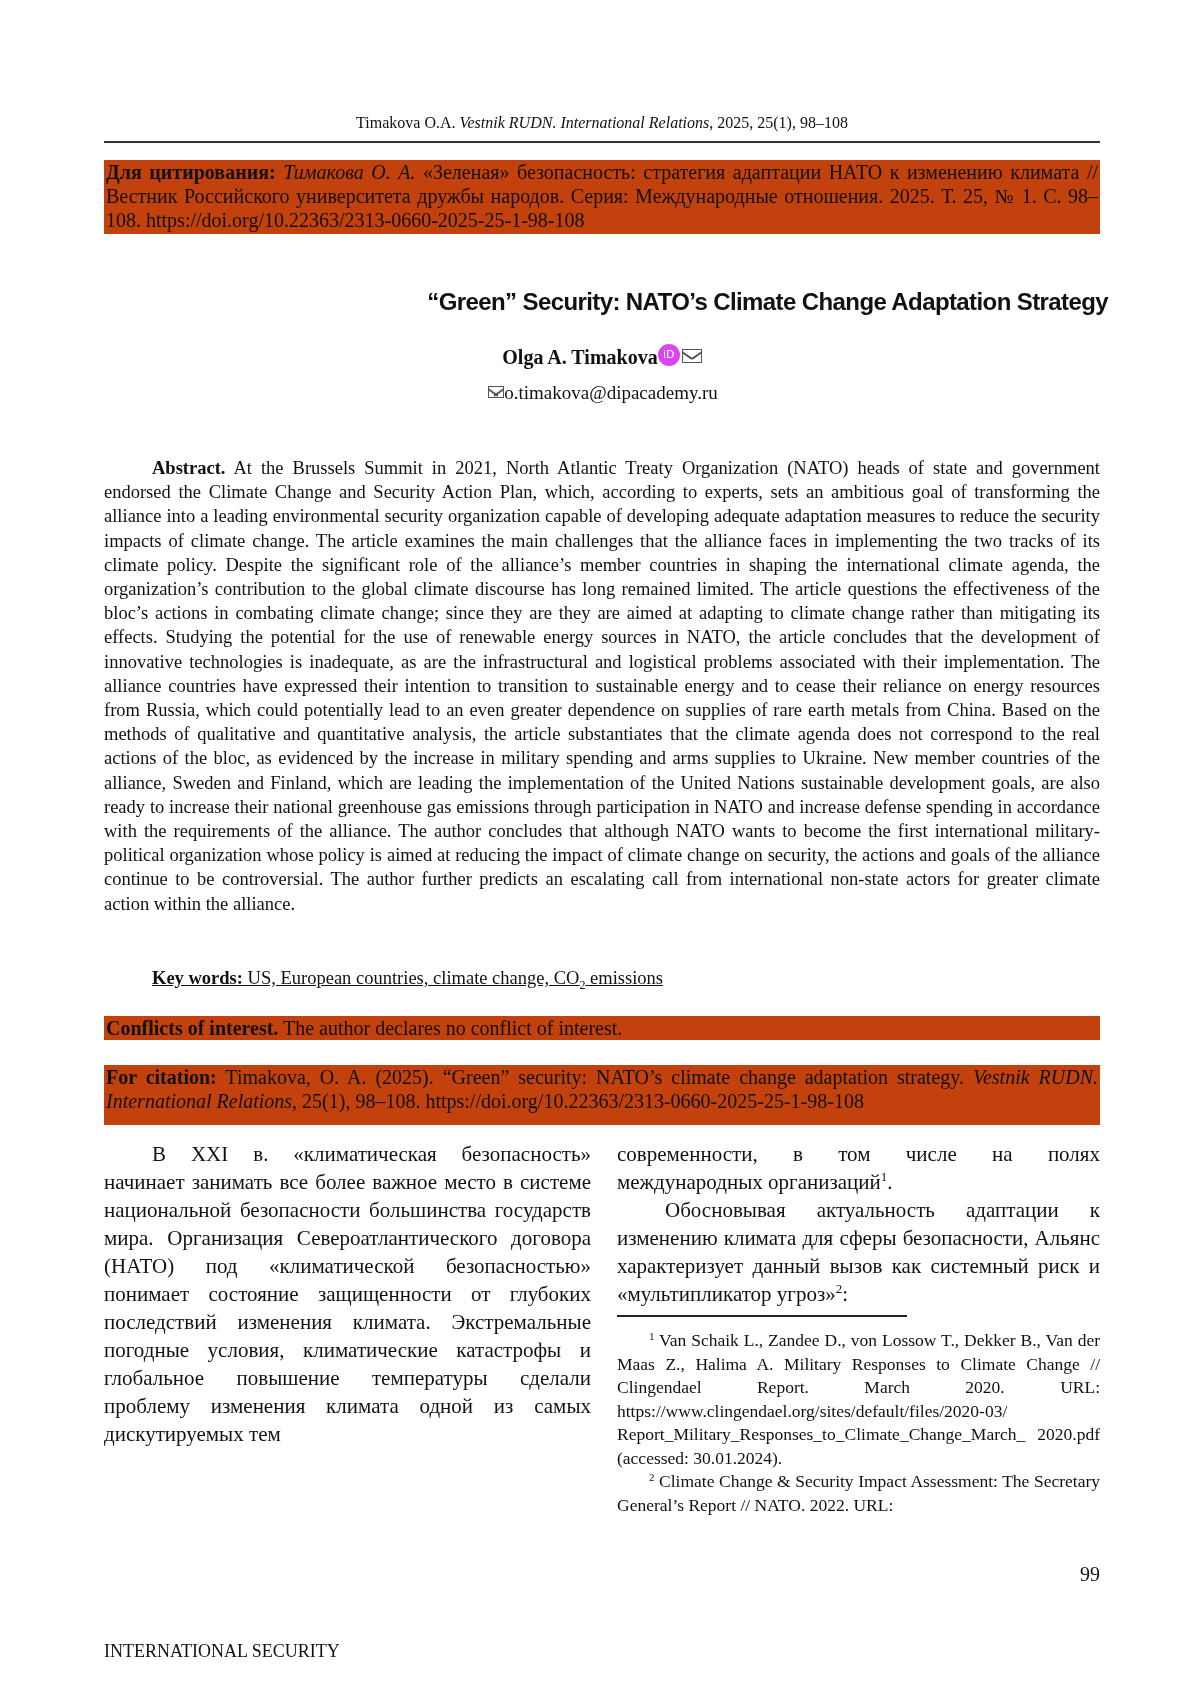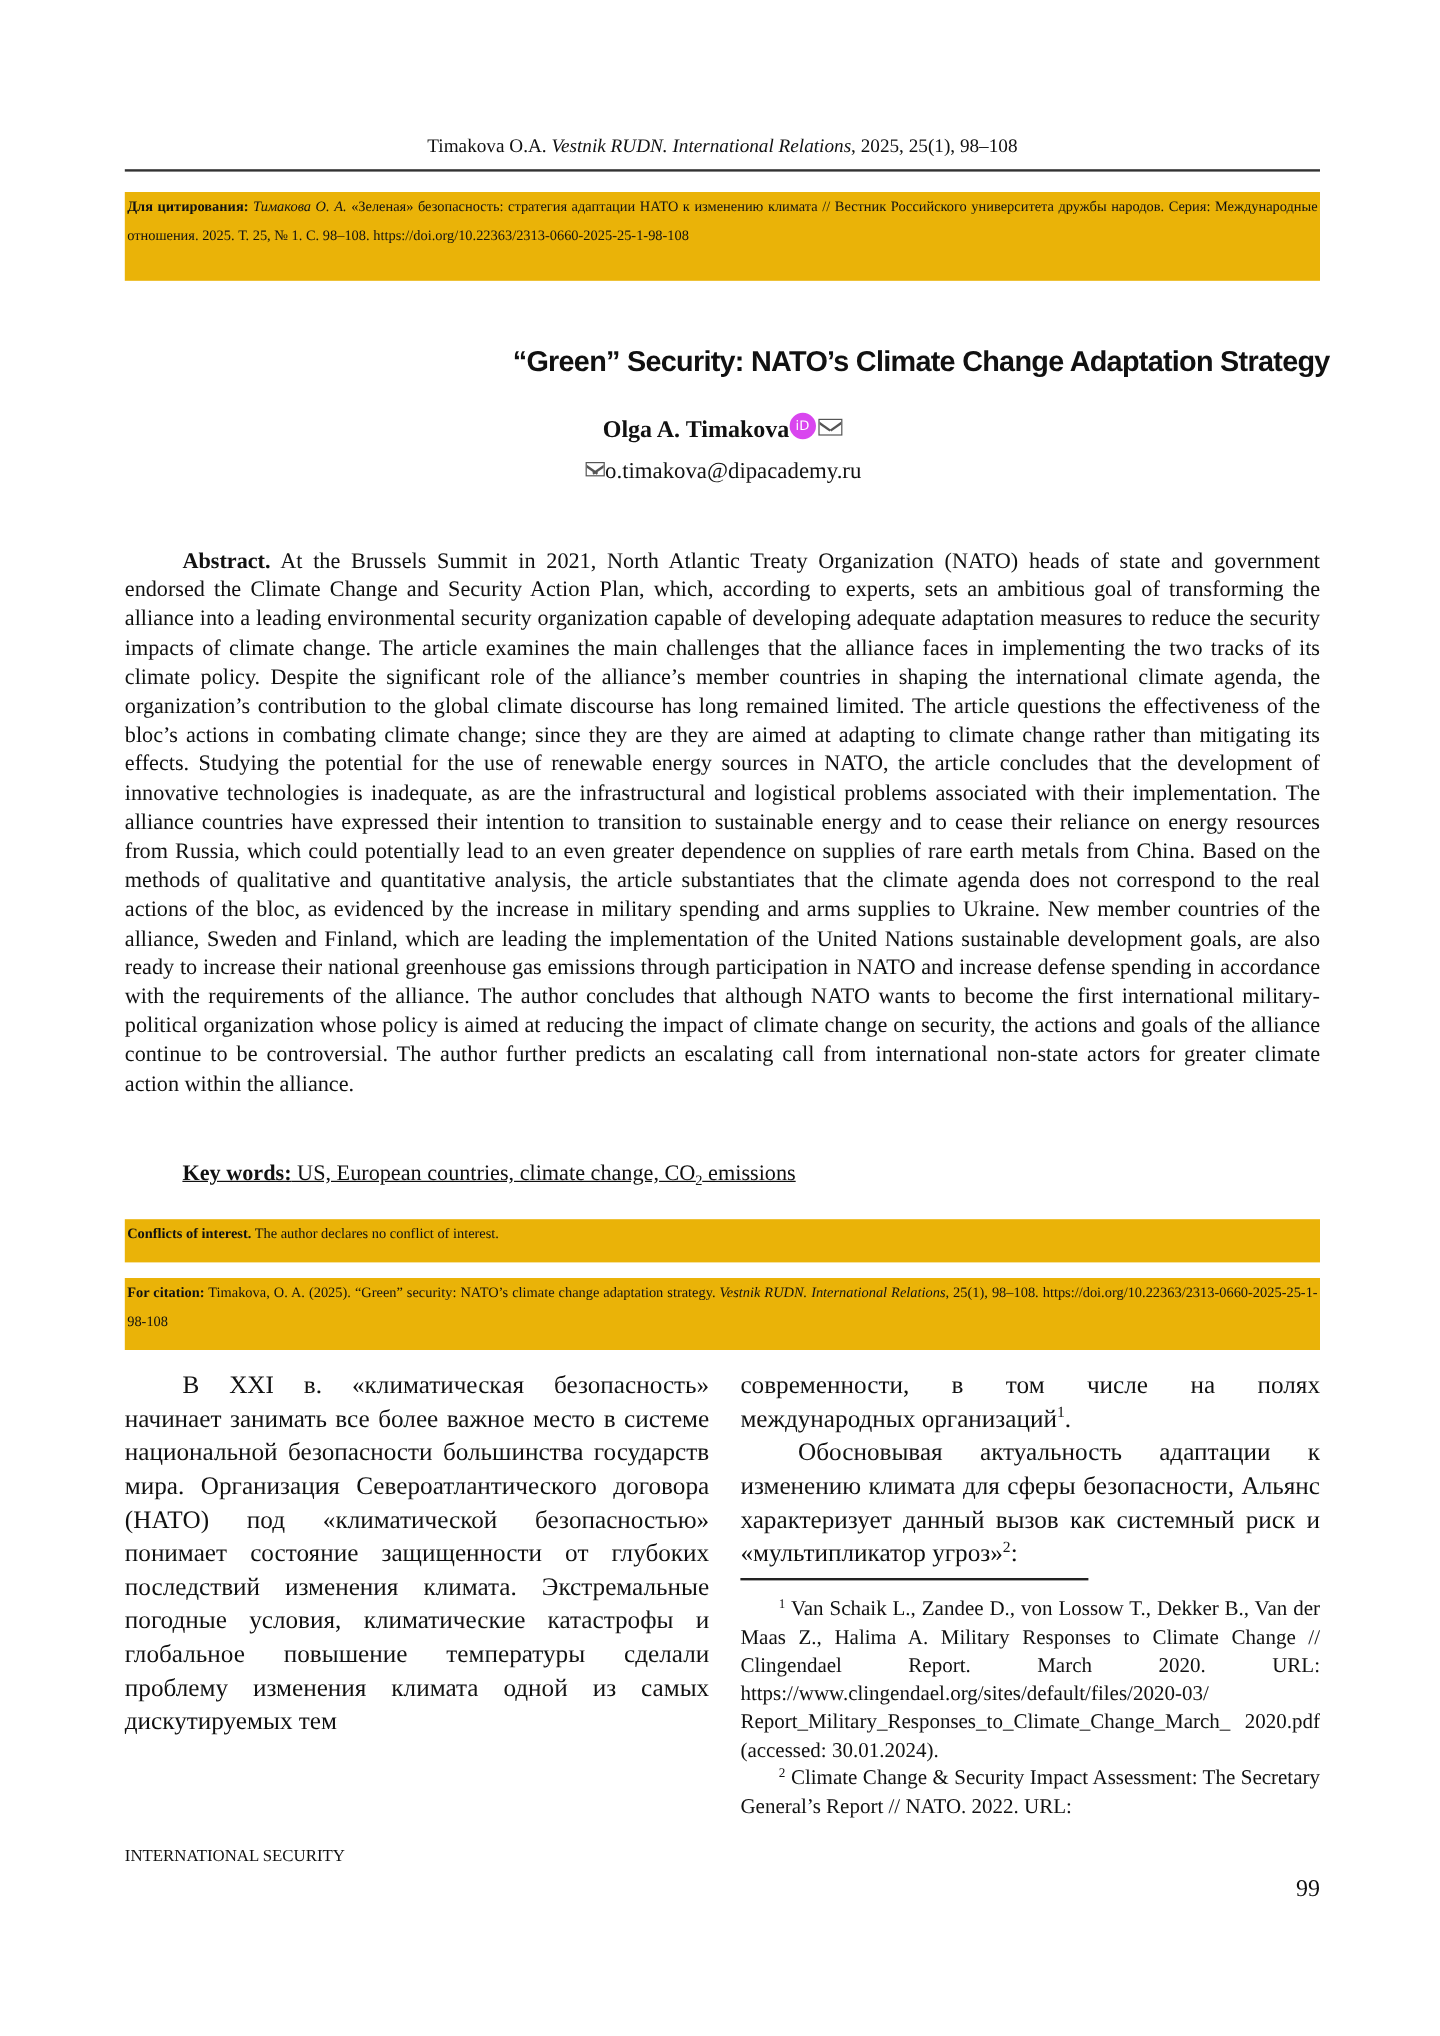--- a/index.html
+++ b/index.html
@@ -1,48 +1,48 @@
 <!DOCTYPE html>
 <html><head>
   <meta charset="utf-8">
   <style>
     html, body { margin: 0; padding: 0; background: #ffffff; }
     body { width: 1200px; height: 1697px; position: relative; overflow: hidden; color: #111; font-family: "Liberation Serif", serif; }
     .running-head { position: absolute; top: 114px; left: 104px; width: 996px; text-align: center; font-size: 16px; }
     .running-head .it { font-style: italic; }
     .head-rule { position: absolute; top: 141px; left: 104px; width: 996px; height: 2px; background: #333; }
-    .cite-box { position: absolute; left: 104px; width: 996px; background: #eab308; font-size: 12px; line-height: 24px; text-align: justify; padding: 0 2px; box-sizing: border-box; }
+    .cite-box { position: absolute; left: 104px; width: 996px; background: #c2410c; font-size: 20px; line-height: 24px; text-align: justify; padding: 0 2px; box-sizing: border-box; }
     .cite-ru { top: 160px; height: 74px; }
     .b { font-weight: bold; }
     .i { font-style: italic; }
     .title { position: absolute; top: 288px; left: 112px; width: 996px; text-align: right; font-family: Liberation Sans, sans-serif; font-weight: bold; font-size: 24px; letter-spacing: -0.6px; }
     .author { position: absolute; top: 344px; left: 104px; width: 996px; text-align: center; font-size: 20px; font-weight: bold; }
     .orcid { display: inline-block; width: 22px; height: 22px; border-radius: 50%; background: #d946ef; color: #fff; font-family: "DejaVu Sans", sans-serif; font-size: 11px; line-height: 22px; text-align: center; vertical-align: 6px; font-weight: normal; }
     .mail { display: inline-block; width: 20px; height: 14px; border: 1.5px solid #555; position: relative; vertical-align: 1px; box-sizing: border-box; margin-left: 2px; overflow: hidden; }
     .mail::before, .mail::after { content: ""; position: absolute; top: -2px; width: 14px; height: 1.5px; background: #555; }
     .mail::before { left: -2px; transform: rotate(35deg); transform-origin: left top; top: 0; }
     .mail::after { right: -2px; transform: rotate(-35deg); transform-origin: right top; top: 0; }
     .mail.small { width: 16px; height: 12px; }
     .affil { position: absolute; top: 381px; left: 104px; width: 996px; text-align: center; font-size: 19px; line-height: 24px; }
     .abstract { position: absolute; top: 456px; left: 104px; width: 996px; font-size: 18.5px; line-height: 24.2px; text-align: justify; text-indent: 48px; }
     .keywords { position: absolute; top: 968px; left: 152px; font-size: 18.5px; text-decoration: underline; }
     .keywords sub { font-size: 12px; }
-    .coi { top: 1016px; height: 36px; }
+    .coi { top: 1016px; height: 24px; }
     .cite-en { top: 1065px; height: 60px; }
     .col-left { position: absolute; top: 1140px; left: 104px; width: 487px; }
     .col-right { position: absolute; top: 1140px; left: 617px; width: 483px; }
     .section-h { text-align: center; font-family: "DejaVu Sans", sans-serif; font-weight: bold; font-size: 20px; height: 34px; line-height: 34px; margin-top: -8px; }
     .body-text { font-size: 21px; line-height: 28px; text-align: justify; }
     .indent { text-indent: 48px; }
     .body-text sup { font-size: 13px; vertical-align: 8px; line-height: 0; }
     .fn-rule { width: 290px; height: 2px; background: #222; margin: 7px 0 12px 0; }
     .footnote { font-size: 17.5px; line-height: 23.5px; text-align: justify; }
     .footnote sup { font-size: 11px; vertical-align: 6px; line-height: 0; }
     .fn-indent { text-indent: 32px; }
-    .footer-left { position: absolute; top: 1540px; left: 104px; font-size: 14px; }
+    .footer-left { position: absolute; top: 1641px; left: 104px; font-size: 18px; }
     .footer-right { position: absolute; top: 1563px; right: 100px; font-size: 20px; }
   </style>
 </head>
 <body>
 
 <div class="running-head"><span>Timakova O.A.</span> <span class="it">Vestnik RUDN. International Relations</span><span>, 2025, 25(1), 98–108</span></div>
 <div class="head-rule"></div>
 
 <div class="cite-box cite-ru"><span class="b">Для цитирования:</span> <span class="i">Тимакова О. А.</span><span> «Зеленая» безопасность: стратегия адаптации НАТО к изменению климата // Вестник Российского университета дружбы народов. Серия: Международные отношения. 2025. Т. 25, № 1. С. 98–108. https://doi.org/10.22363/2313-0660-2025-25-1-98-108</span></div>
 

